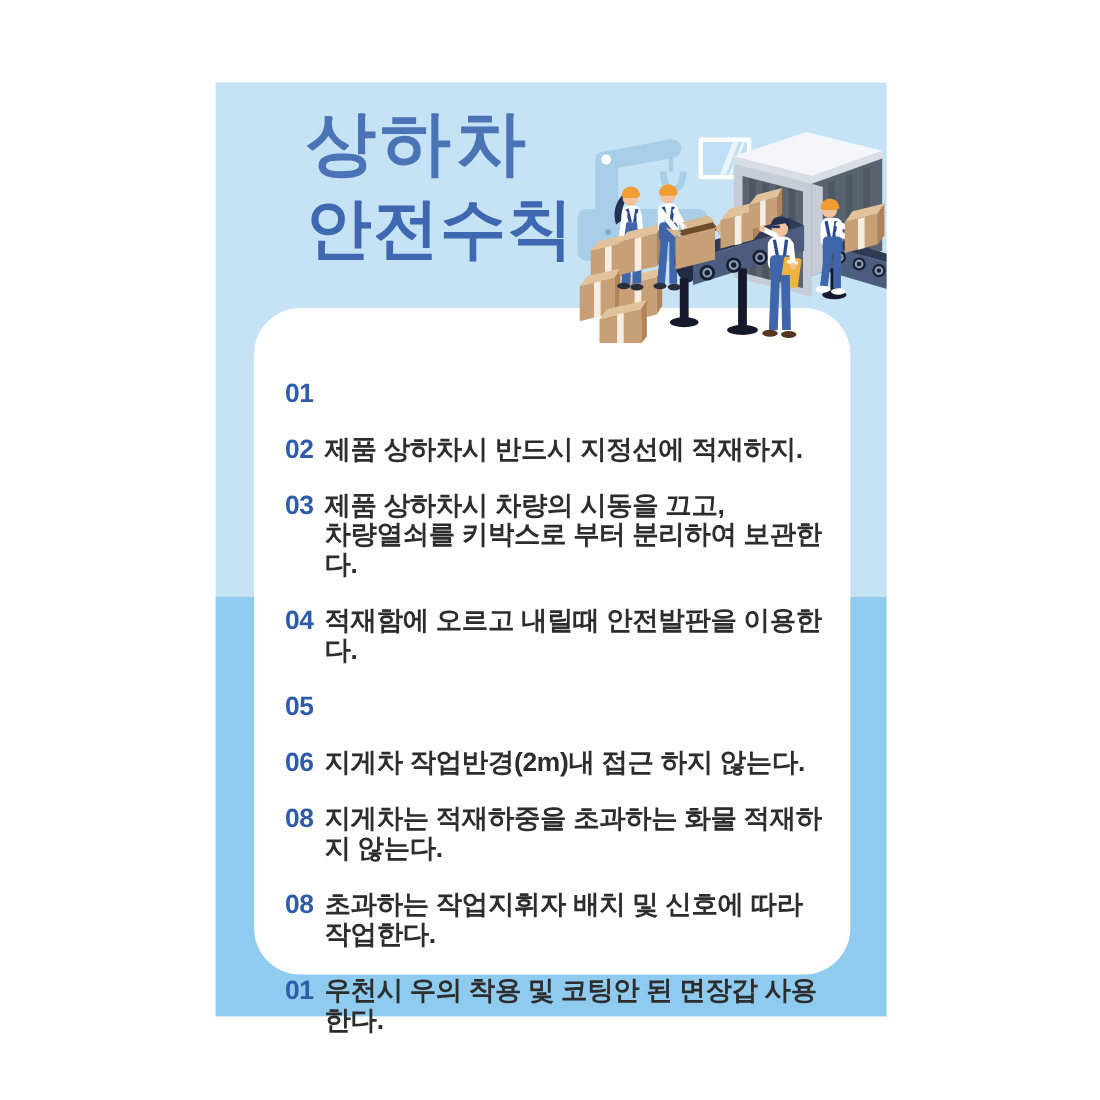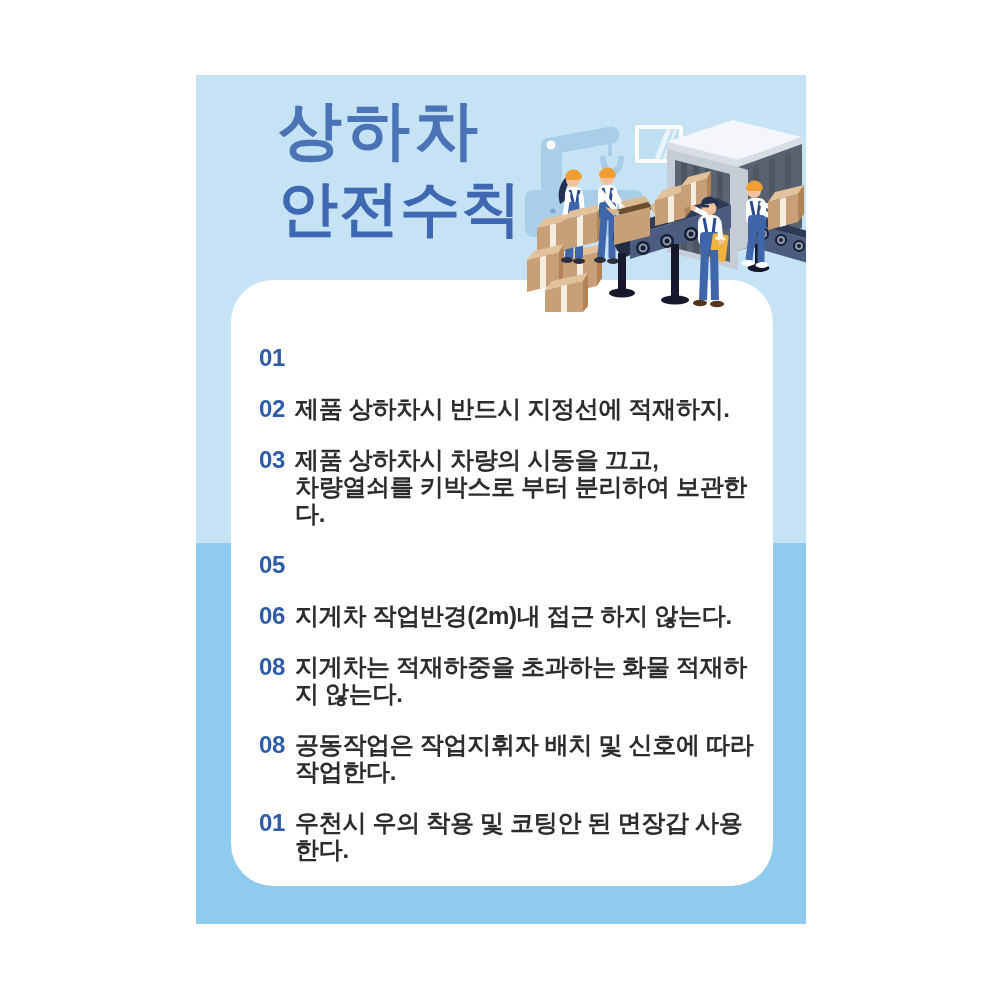--- a/index.html
+++ b/index.html
@@ -40,33 +40,37 @@
           </div>
           <div class="rule">
             <span class="rule-num">02</span>
             <span class="rule-text">제품 상하차시 반드시 지정선에 적재하지.</span>
           </div>
           <div class="rule">
             <span class="rule-num">03</span>
             <span class="rule-text">제품 상하차시 차량의 시동을 끄고,<br>차량열쇠를 키박스로 부터 분리하여 보관한다.</span>
           </div>
           <div class="rule">
+            <span class="rule-num">04</span>
+            <span class="rule-text">적재함에 오르고 내릴때 안전발판을 이용한다.</span>
+          </div>
+          <div class="rule">
             <span class="rule-num">05</span>
           </div>
           <div class="rule">
             <span class="rule-num">06</span>
             <span class="rule-text">지게차 작업반경(2m)내 접근 하지 않는다.</span>
           </div>
           <div class="rule">
             <span class="rule-num">08</span>
             <span class="rule-text">지게차는 적재하중을 초과하는 화물 적재하지 않는다.</span>
           </div>
           <div class="rule">
             <span class="rule-num">08</span>
-            <span class="rule-text">공동작업은 작업지휘자 배치 및 신호에 따라 작업한다.</span>
+            <span class="rule-text">초과하는 작업지휘자 배치 및 신호에 따라 작업한다.</span>
           </div>
           <div class="rule">
             <span class="rule-num">01</span>
             <span class="rule-text">우천시 우의 착용 및 코팅안 된 면장갑 사용한다.</span>
           </div>
         </div>
     </div>
 
     <svg class="illus" viewBox="0 0 285 202" width="285" height="202">
 

